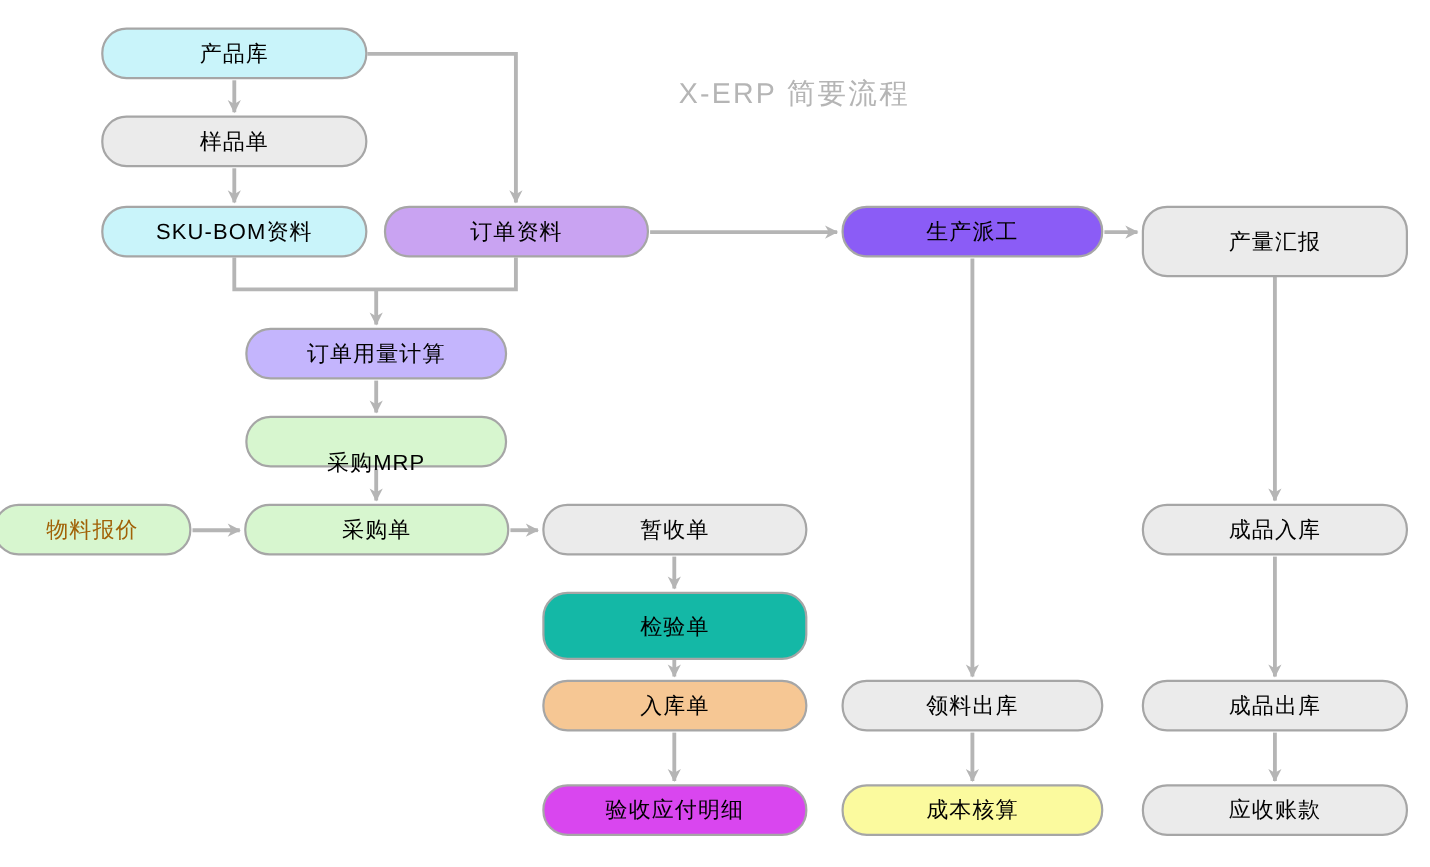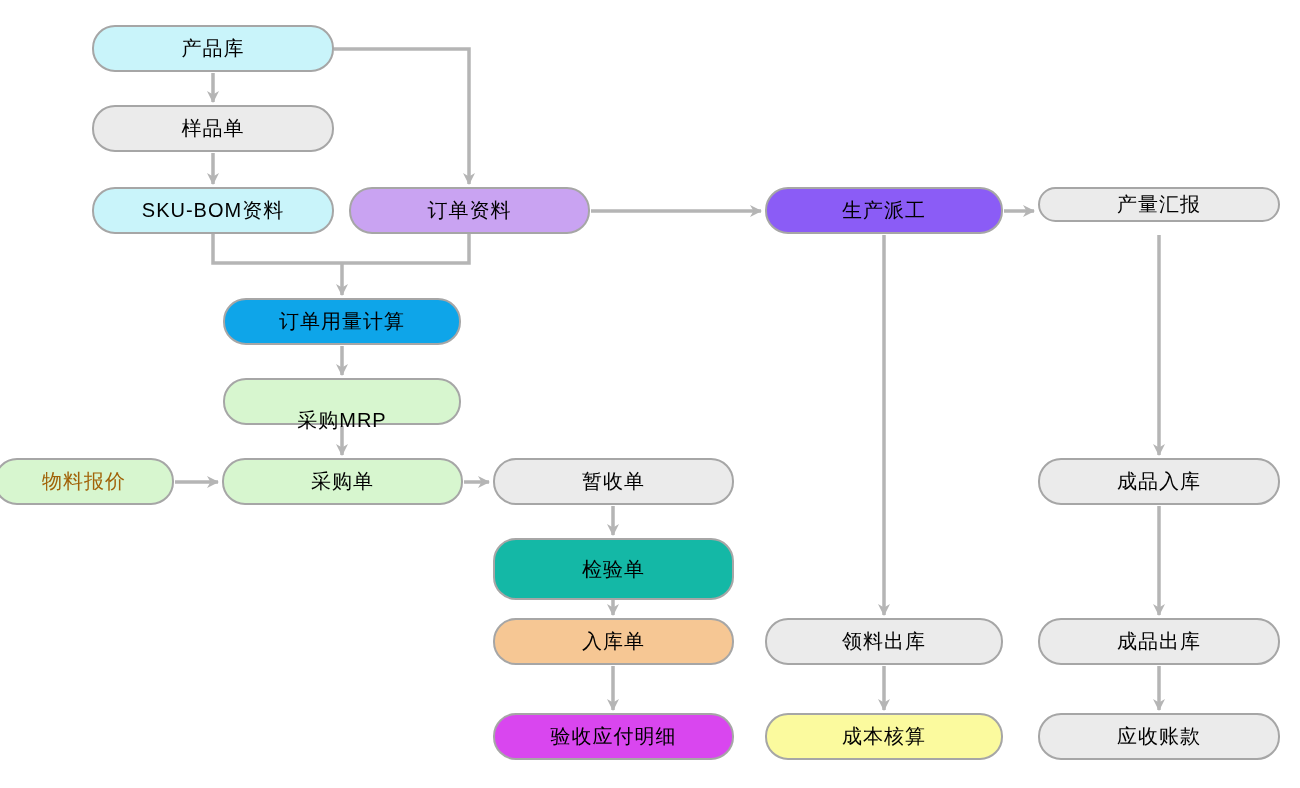--- a/index.html
+++ b/index.html
@@ -88,24 +88,24 @@
       </div>
       <div class="node" style="left: 92px; top: 187px; width: 242px; height: 47px; background: rgb(201, 244, 250); border-color: rgb(166, 166, 166);">
         <span style="color: rgb(0, 0, 0);">SKU-BOM资料</span>
       </div>
       <div class="node" style="left: 349px; top: 187px; width: 241px; height: 47px; background: rgb(201, 163, 242); border-color: rgb(166, 166, 166);">
         <span style="color: rgb(0, 0, 0);">订单资料</span>
       </div>
       <div class="node" style="left: 765px; top: 187px; width: 238px; height: 47px; background: #8b5cf6; border-color: rgb(166, 166, 166);">
         <span style="color: rgb(0, 0, 0);">生产派工</span>
       </div>
-      <div class="node" style="left: 1038px; top: 187px; width: 242px; height: 35px; background: rgb(235, 235, 235); border-color: rgb(166, 166, 166);">
+      <div class="node" style="left: 1038px; top: 187px; width: 242px; height: 65px; background: rgb(235, 235, 235); border-color: rgb(166, 166, 166);">
         <span style="color: rgb(0, 0, 0);">产量汇报</span>
       </div>
-      <div class="node" style="left: 223px; top: 298px; width: 238px; height: 47px; background: #0ea5e9; border-color: rgb(166, 166, 166);">
+      <div class="node" style="left: 223px; top: 298px; width: 238px; height: 47px; background: #c4b5fd; border-color: rgb(166, 166, 166);">
         <span style="color: rgb(0, 0, 0);">订单用量计算</span>
       </div>
       <div class="node" style="left: 223px; top: 378px; width: 238px; height: 47px; background: rgb(215, 246, 207); border-color: rgb(166, 166, 166);">
         <span style="color: rgb(0, 0, 0); margin-top: 37px;">采购MRP</span>
       </div>
       <div class="node" style="left: -6px; top: 458px; width: 180px; height: 47px; background: rgb(215, 246, 207); border-color: rgb(166, 166, 166);">
         <span style="color: #a16207;">物料报价</span>
       </div>
       <div class="node" style="left: 222px; top: 458px; width: 241px; height: 47px; background: rgb(215, 246, 207); border-color: rgb(166, 166, 166);">
         <span style="color: rgb(0, 0, 0);">采购单</span>
@@ -131,13 +131,14 @@
       <div class="node" style="left: 1038px; top: 458px; width: 242px; height: 47px; background: rgb(235, 235, 235); border-color: rgb(166, 166, 166);">
         <span style="color: rgb(0, 0, 0);">成品入库</span>
       </div>
       <div class="node" style="left: 1038px; top: 618px; width: 242px; height: 47px; background: rgb(235, 235, 235); border-color: rgb(166, 166, 166);">
         <span style="color: rgb(0, 0, 0);">成品出库</span>
       </div>
       <div class="node" style="left: 1038px; top: 713px; width: 242px; height: 47px; background: rgb(235, 235, 235); border-color: rgb(166, 166, 166);">
         <span style="color: rgb(0, 0, 0);">应收账款</span>
       </div>
     </div>
+  <div class="diagram-title" style="color: rgb(181, 181, 181);">X-ERP 简要流程</div>
 </div>
 
 </body></html>

